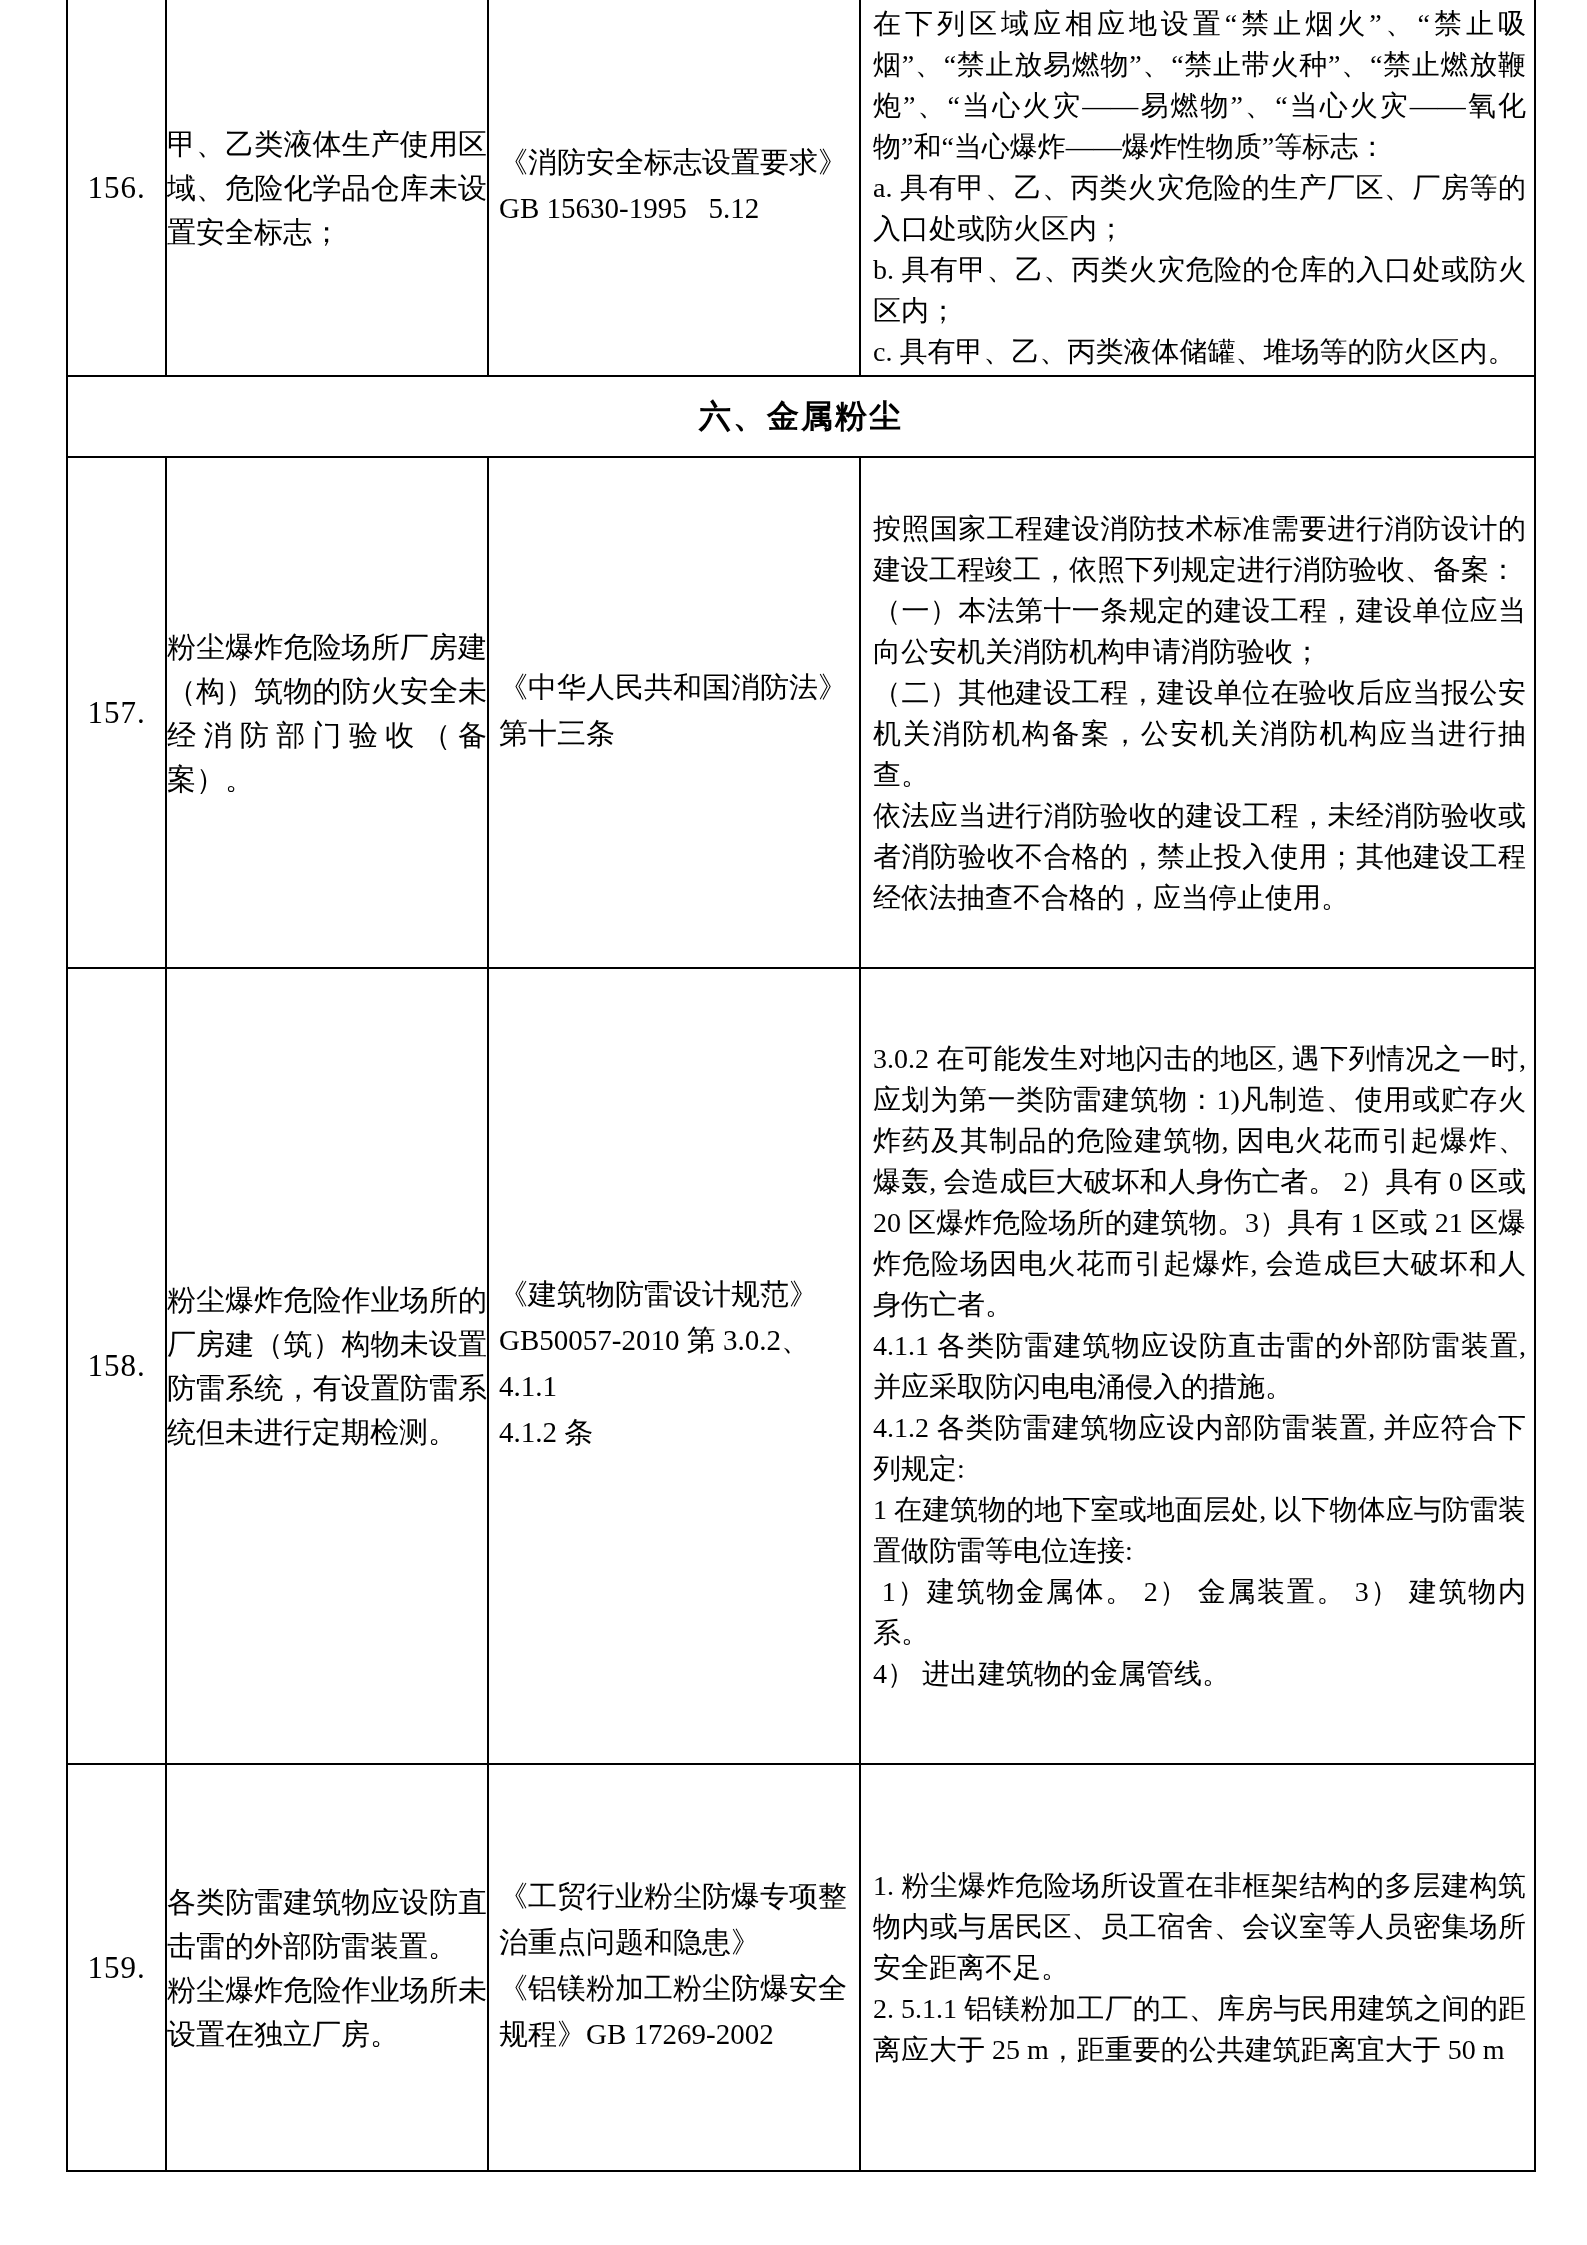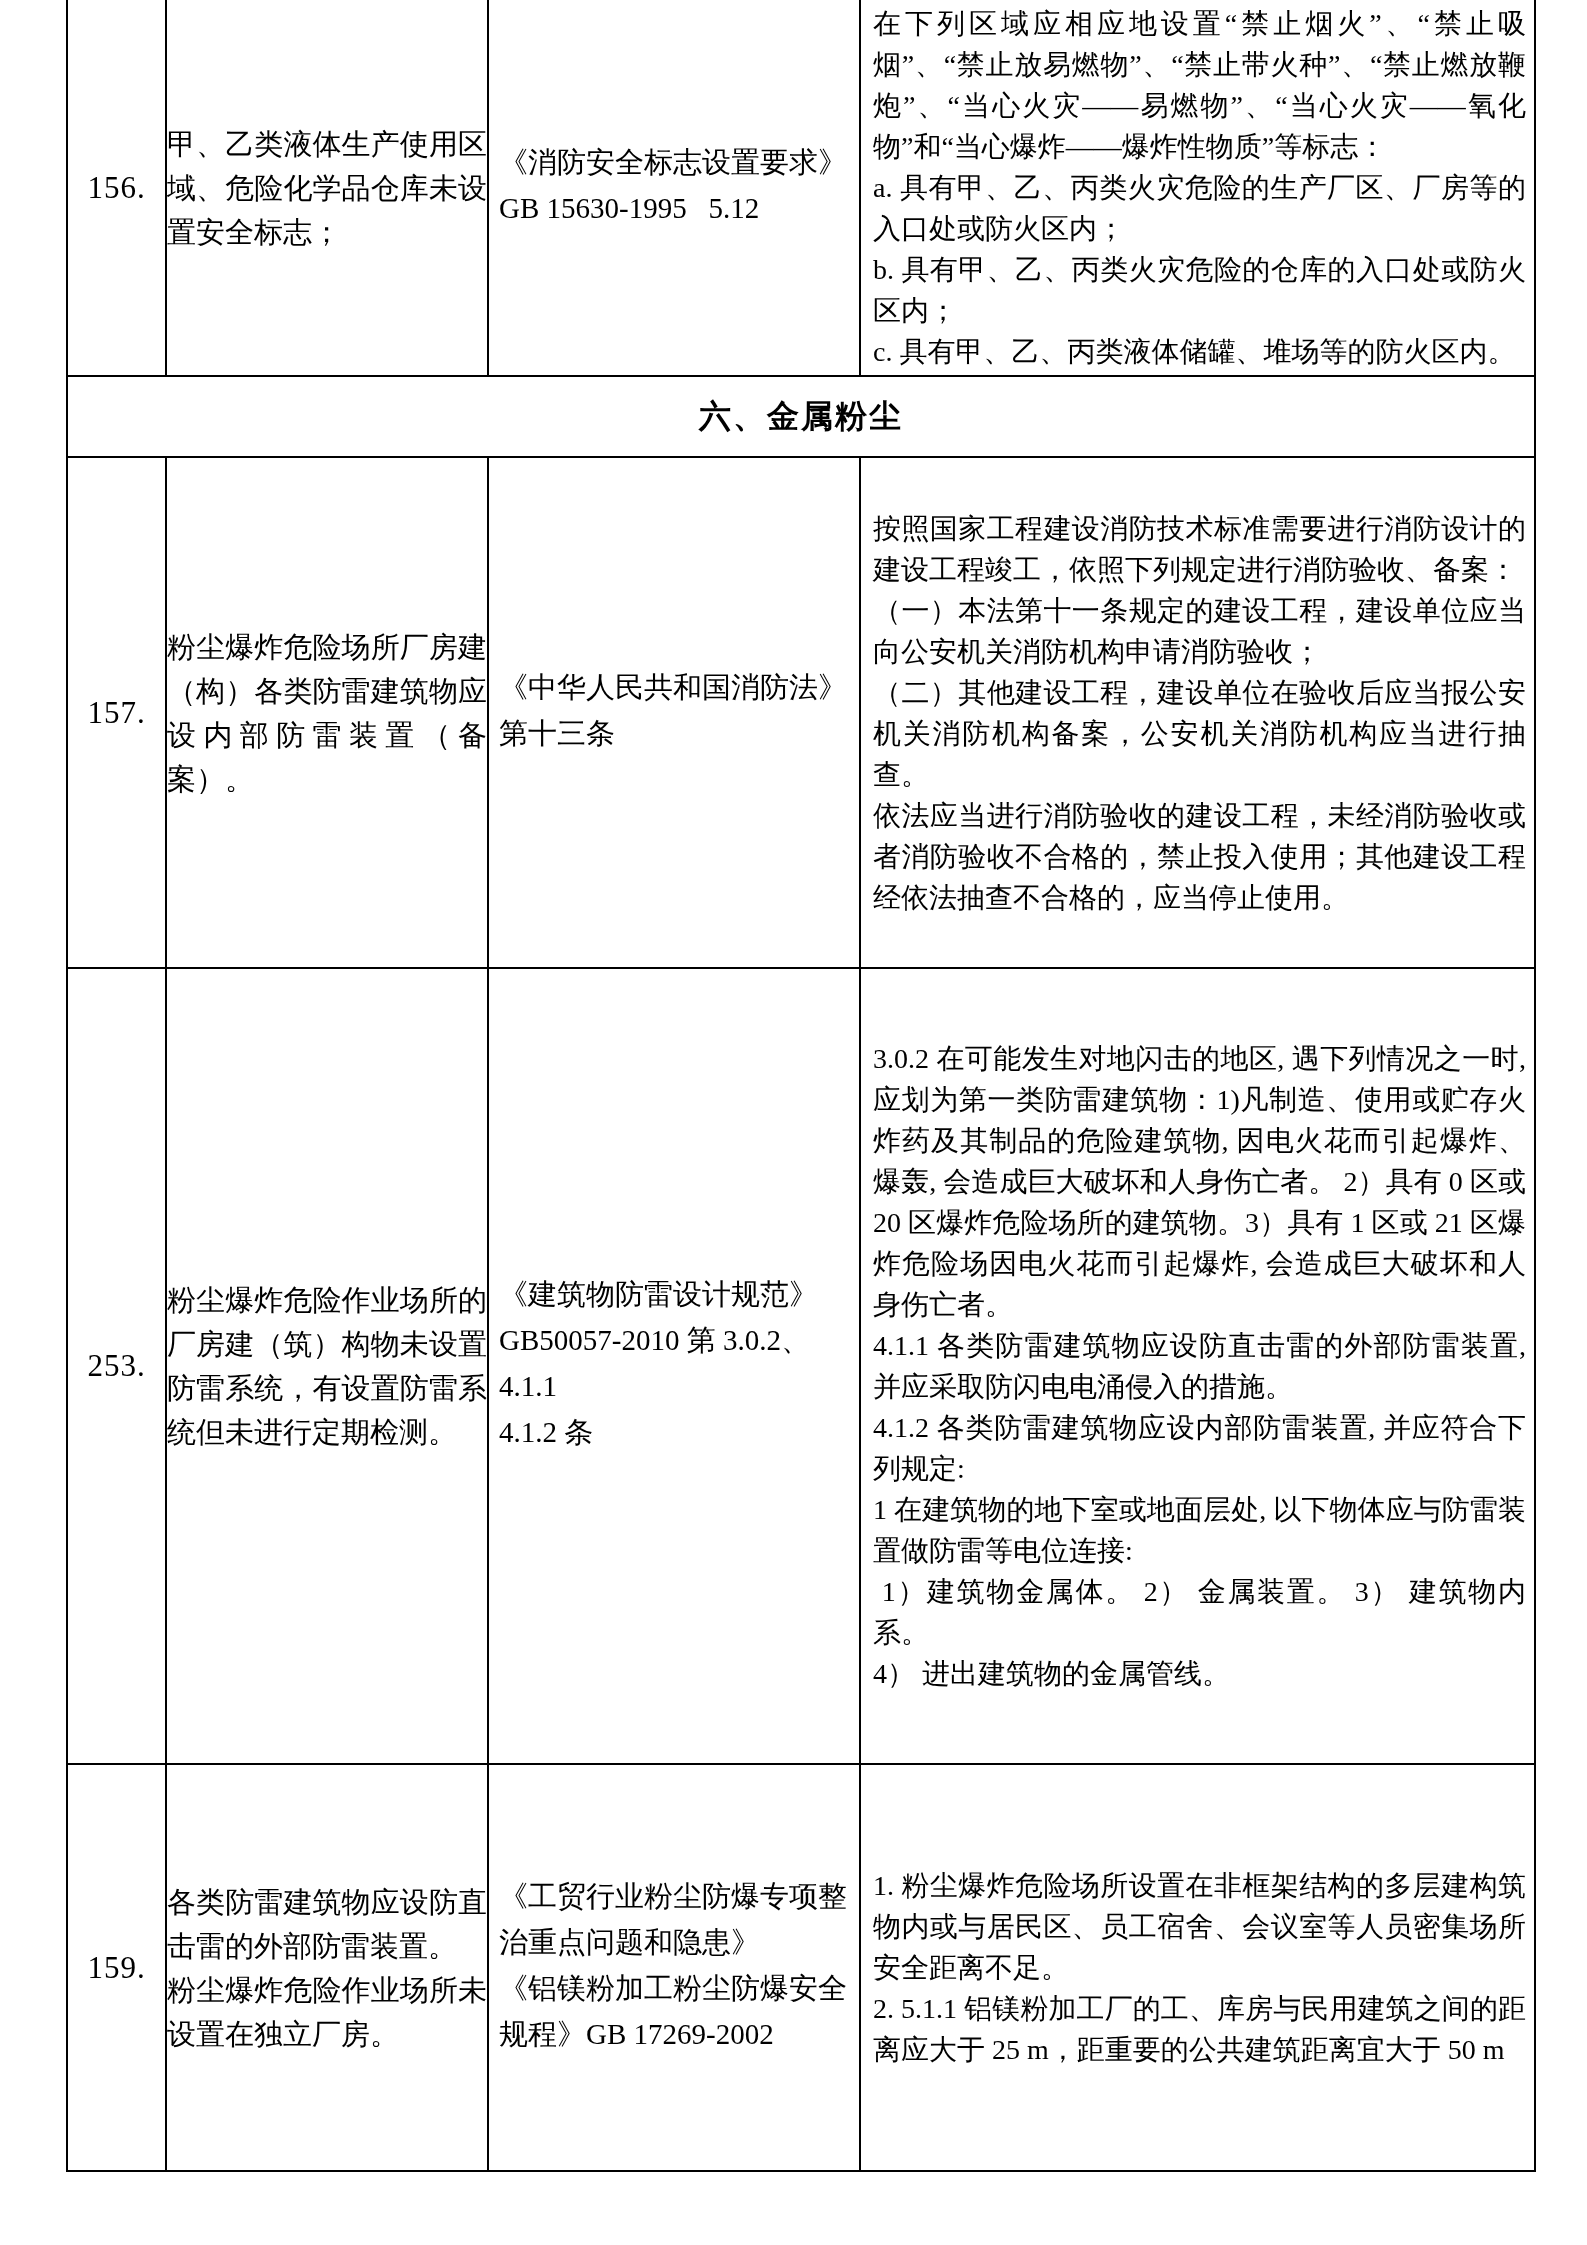--- a/index.html
+++ b/index.html
@@ -95,31 +95,31 @@
 b. 具有甲、乙、丙类火灾危险的仓库的入口处或防火区内；
 c. 具有甲、乙、丙类液体储罐、堆场等的防火区内。</td>
       </tr>
 
       <tr class="h-section">
         <td class="section-cell" colspan="4">六、金属粉尘</td>
       </tr>
 
       <tr class="h-157">
         <td class="no-cell">157.</td>
-        <td class="issue-cell">粉尘爆炸危险场所厂房建（构）各类防雷建筑物应设内部防雷装置（备案）。</td>
+        <td class="issue-cell">粉尘爆炸危险场所厂房建（构）筑物的防火安全未经消防部门验收（备案）。</td>
         <td class="basis-cell">《中华人民共和国消防法》
 第十三条</td>
         <td class="provision-cell">按照国家工程建设消防技术标准需要进行消防设计的建设工程竣工，依照下列规定进行消防验收、备案：
 （一）本法第十一条规定的建设工程，建设单位应当向公安机关消防机构申请消防验收；
 （二）其他建设工程，建设单位在验收后应当报公安机关消防机构备案，公安机关消防机构应当进行抽查。
 依法应当进行消防验收的建设工程，未经消防验收或者消防验收不合格的，禁止投入使用；其他建设工程经依法抽查不合格的，应当停止使用。</td>
       </tr>
 
       <tr class="h-158">
-        <td class="no-cell">253.</td>
+        <td class="no-cell">158.</td>
         <td class="issue-cell">粉尘爆炸危险作业场所的厂房建（筑）构物未设置防雷系统，有设置防雷系统但未进行定期检测。</td>
         <td class="basis-cell">《建筑物防雷设计规范》
 GB50057-2010 第 3.0.2、
 4.1.1
 4.1.2 条</td>
         <td class="provision-cell">3.0.2 在可能发生对地闪击的地区, 遇下列情况之一时, 应划为第一类防雷建筑物：1)凡制造、使用或贮存火炸药及其制品的危险建筑物, 因电火花而引起爆炸、爆轰, 会造成巨大破坏和人身伤亡者。 2）具有 0 区或 20 区爆炸危险场所的建筑物。3）具有 1 区或 21 区爆炸危险场因电火花而引起爆炸, 会造成巨大破坏和人身伤亡者。
 4.1.1 各类防雷建筑物应设防直击雷的外部防雷装置, 并应采取防闪电电涌侵入的措施。
 4.1.2 各类防雷建筑物应设内部防雷装置, 并应符合下列规定:
 1 在建筑物的地下室或地面层处, 以下物体应与防雷装置做防雷等电位连接:
  1）建筑物金属体。 2） 金属装置。 3） 建筑物内系。

